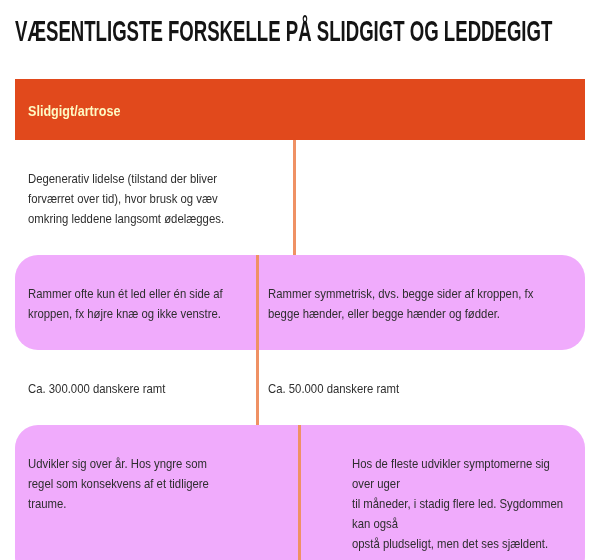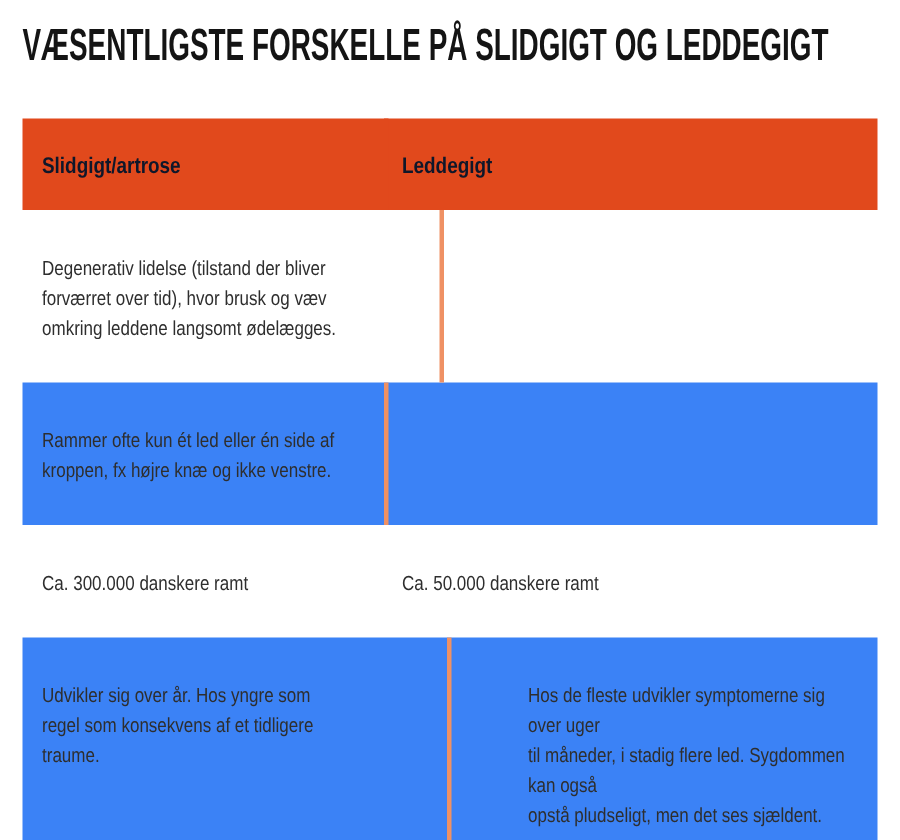--- a/index.html
+++ b/index.html
@@ -61,69 +61,70 @@
   .divider {
     flex: 0 0 3px;
     width: 3px;
     background: #ef9164;
   }
   .row-header {
     background: #e1491c;
     min-height: 27px;
   }
   .row-header .cell {
-    color: #0f172a;
+    color: #fef9c3;
     font-weight: bold;
     font-size: 15px;
     line-height: 17px;
     padding-top: 6px;
     padding-bottom: 4px;
   }
   .row-header .divider { background: #e1491c; }
   .bg-white { background: #ffffff; }
-  .bg-peach { background: #3b82f6; }
+  .bg-peach { background: #f0abfc; border-radius: 23px; }
   .r1 { min-height: 110px; gap: 37px; }
   .r2 { min-height: 52px; }
-  .r3 { min-height: 35px; align-items: center; }
+  .r3 { min-height: 35px; }
   .r4 { min-height: 71px; gap: 42px; }
 </style>
 </head>
 <body>
 
 <div class="page">
 
   <div class="title">VÆSENTLIGSTE FORSKELLE PÅ SLIDGIGT OG LEDDEGIGT</div>
 
   <div class="table">
 
     <div class="row row-header">
       <div class="cell cell-left">
         <div class="cell-inner">Slidgigt/artrose</div>
       </div>
       <div class="divider"></div>
-      <div class="cell cell-right">
-        <div class="cell-inner">Leddegigt</div>
-      </div>
     </div>
 
     <div class="row bg-white r1">
       <div class="cell cell-left">
         <div class="cell-inner">Degenerativ lidelse (tilstand der bliver
 forværret over tid), hvor brusk og væv
 omkring leddene langsomt ødelægges.</div>
       </div>
       <div class="divider"></div>
     </div>
 
     <div class="row bg-peach r2">
       <div class="cell cell-left">
         <div class="cell-inner">Rammer ofte kun ét led eller én side af
 kroppen, fx højre knæ og ikke venstre.</div>
       </div>
       <div class="divider"></div>
+      <div class="cell cell-right">
+        <div class="cell-inner">Rammer symmetrisk, dvs. begge sider af kroppen, fx
+begge hænder, eller begge hænder og fødder.</div>
+      </div>
     </div>
 
     <div class="row bg-white r3">
       <div class="cell cell-left">
         <div class="cell-inner">Ca. 300.000 danskere ramt</div>
       </div>
       <div class="divider"></div>
       <div class="cell cell-right">
         <div class="cell-inner">Ca. 50.000 danskere ramt</div>
       </div>

